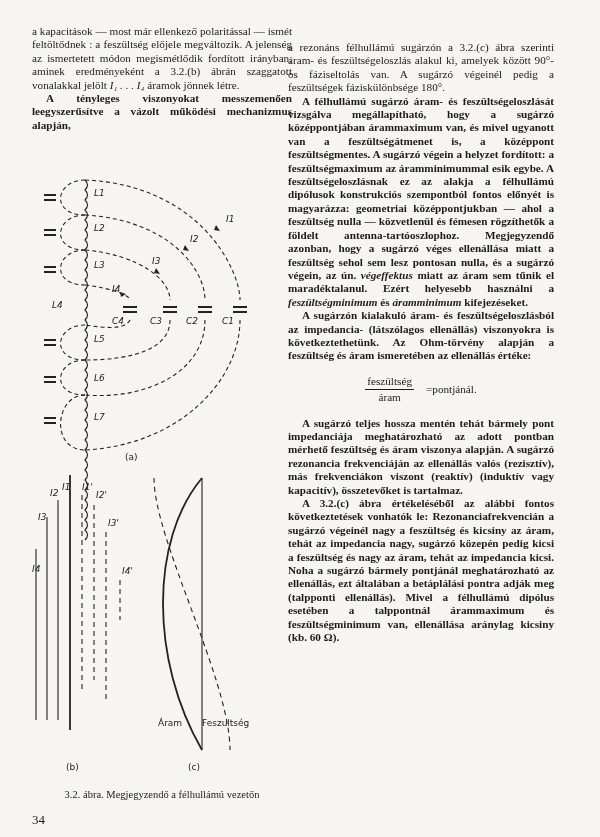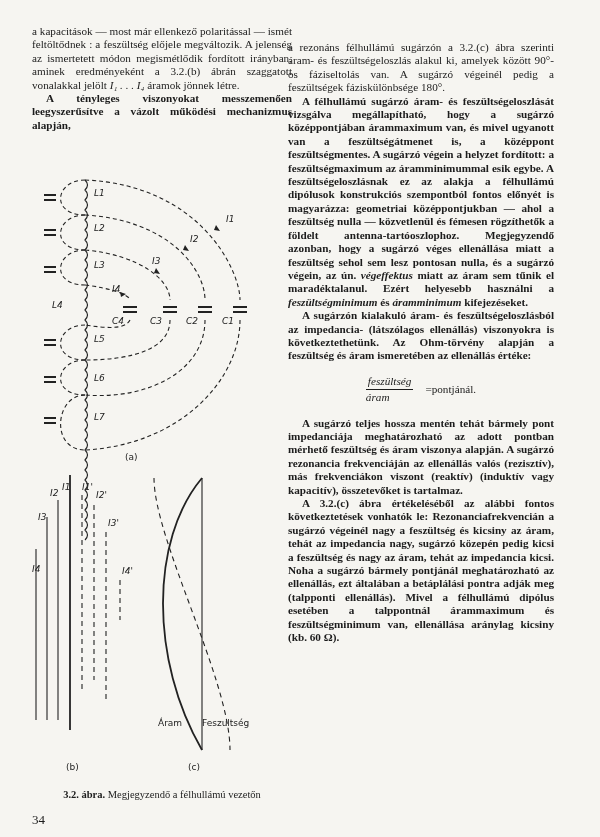--- a/index.html
+++ b/index.html
@@ -7,26 +7,26 @@
     width:600px; height:837px; background:#f6f5f1; position:relative; overflow:hidden;
     font-family: "Liberation Serif", "DejaVu Serif", serif; color:#1c1c1c;
   }
   .col { position:absolute; font-size:11.2px; line-height:13.4px; text-align:justify; }
   .col p { margin:0; }
   .indent { text-indent:14px;font-weight:bold; }
   #left-col { left:32px; top:25px; width:260px; }
   #right-col { left:288px; top:41px; width:266px; }
   .heading { text-align:center; font-weight:bold; margin:40px 0 18px 0 !important; }
   .fraction { display:flex; justify-content:center; align-items:center; margin:12px 0 12px 0; }
-  .frac { display:inline-flex; flex-direction:column; align-items:flex-start; margin-right:12px;font-style:italic; }
+  .frac { display:inline-flex; flex-direction:column; align-items:center; margin-right:12px; }
   .frac .num { border-bottom:1px solid #1c1c1c; padding:0 2px 1px 2px; }
   .frac .den { padding-top:1px; }
   #figure { position:absolute; left:30px; top:160px; width:270px; height:650px; }
   #caption { position:absolute; left:32px; top:789px; width:260px; font-size:10.5px; text-align:center; }
-  #caption b { font-weight:bold; }
+  #caption b { font-weight:normal; }
   #page-num { position:absolute; left:32px; top:812px; font-size:13px; font-weight:normal; }
   .lbl { font-family:"DejaVu Sans", sans-serif; font-size:9px; }
   .ital { font-style:italic; }
 </style>
 </head>
 <body>
 
 <div id="left-col" class="col">
   <p><span>a kapacitások — most már ellenkező polaritással — ismét feltöltődnek : a feszültség előjele megváltozik. A jelenség az ismertetett módon megismétlődik fordított irányban, aminek eredményeként a 3.2.(b) ábrán szaggatott vonalakkal jelölt</span> <i>I₁ . . . I₄</i><span> áramok jönnek létre.</span></p>
   <p class="indent">A tényleges viszonyokat messzemenően leegyszerűsítve a vázolt működési mechanizmus alapján,</p>

